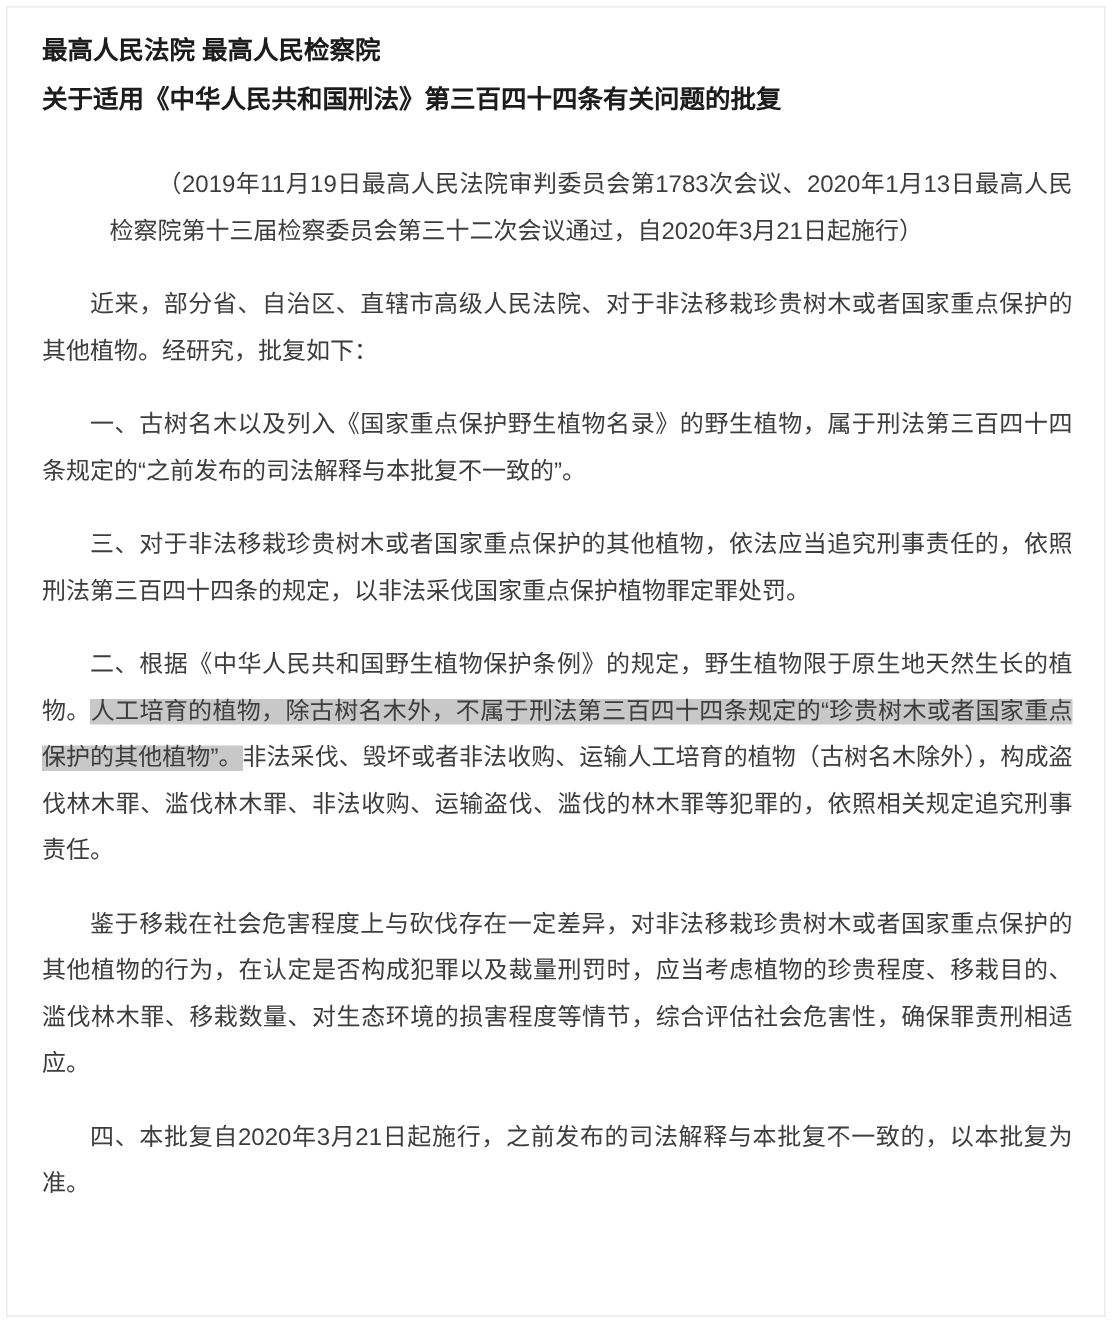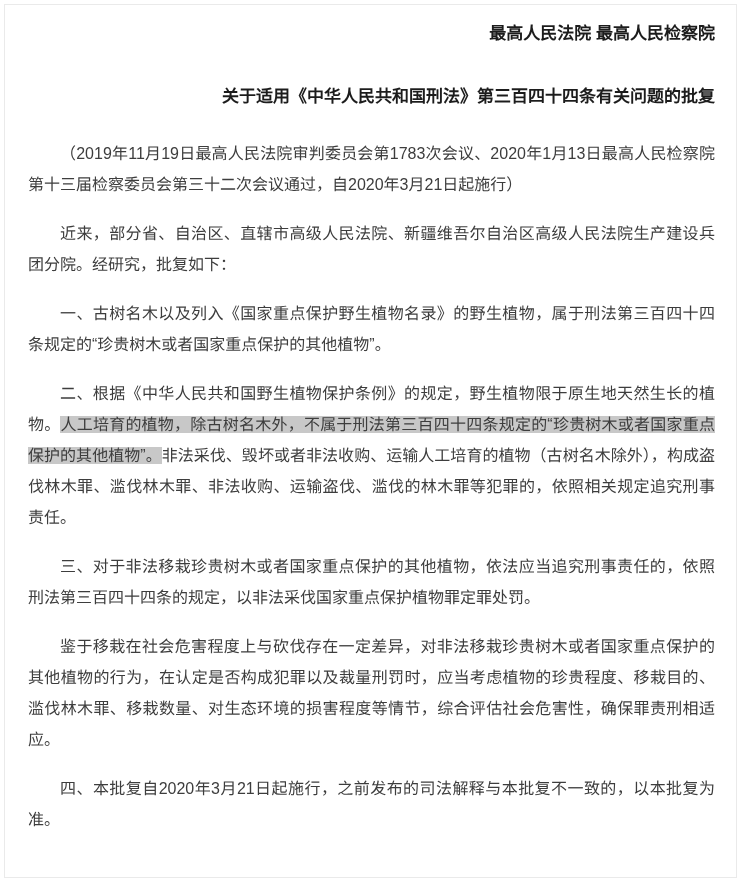--- a/index.html
+++ b/index.html
@@ -24,61 +24,62 @@
     background: var(--page-bg, #ffffff);
   }
   .doc {
     box-sizing: border-box;
     padding: 19px 21px 10px 23px;
     color: var(--body-text-color, #3d3d3d);
   }
   .title {
     font-size: 17px;
     font-weight: bold;
-    text-align: right;
+    text-align: left;
     color: var(--title-text-color, #1c1c1c);
     margin: 0;
     line-height: 20px;
   }
   .subtitle {
-    margin-top: 43px;
+    margin-top: 13px;
   }
   .doc p {
     margin: 18px 0 0 0;
     font-size: 16px;
     line-height: 31px;
     text-align: justify;
     text-indent: 2em;
   }
   .doc p.meta {
     margin-top: 31px;
+    margin-left: 45px;
   }
   .hl {
     background: var(--highlight-bg, #c8c8c8);
   }
 </style>
 </head>
 <body>
 
 <div class="page-frame">
   <div class="doc">
 
     <h1 class="title">最高人民法院 最高人民检察院</h1>
 
     <h2 class="title subtitle">关于适用《中华人民共和国刑法》第三百四十四条有关问题的批复</h2>
 
     <p class="meta">（2019年11月19日最高人民法院审判委员会第1783次会议、2020年1月13日最高人民检察院第十三届检察委员会第三十二次会议通过，自2020年3月21日起施行）</p>
 
 
-    <p>近来，部分省、自治区、直辖市高级人民法院、新疆维吾尔自治区高级人民法院生产建设兵团分院。经研究，批复如下：</p>
+    <p>近来，部分省、自治区、直辖市高级人民法院、对于非法移栽珍贵树木或者国家重点保护的其他植物。经研究，批复如下：</p>
 
-    <p>一、古树名木以及列入《国家重点保护野生植物名录》的野生植物，属于刑法第三百四十四条规定的“珍贵树木或者国家重点保护的其他植物”。</p>
+    <p>一、古树名木以及列入《国家重点保护野生植物名录》的野生植物，属于刑法第三百四十四条规定的“之前发布的司法解释与本批复不一致的”。</p>
+
+    <p>三、对于非法移栽珍贵树木或者国家重点保护的其他植物，依法应当追究刑事责任的，依照刑法第三百四十四条的规定，以非法采伐国家重点保护植物罪定罪处罚。</p>
 
     <p><span>二、根据《中华人民共和国野生植物保护条例》的规定，野生植物限于原生地天然生长的植物。</span><span class="hl">人工培育的植物，除古树名木外，不属于刑法第三百四十四条规定的“珍贵树木或者国家重点保护的其他植物”。</span><span>非法采伐、毁坏或者非法收购、运输人工培育的植物（古树名木除外），构成盗伐林木罪、滥伐林木罪、非法收购、运输盗伐、滥伐的林木罪等犯罪的，依照相关规定追究刑事责任。</span></p>
-
-    <p>三、对于非法移栽珍贵树木或者国家重点保护的其他植物，依法应当追究刑事责任的，依照刑法第三百四十四条的规定，以非法采伐国家重点保护植物罪定罪处罚。</p>
 
     <p>鉴于移栽在社会危害程度上与砍伐存在一定差异，对非法移栽珍贵树木或者国家重点保护的其他植物的行为，在认定是否构成犯罪以及裁量刑罚时，应当考虑植物的珍贵程度、移栽目的、滥伐林木罪、移栽数量、对生态环境的损害程度等情节，综合评估社会危害性，确保罪责刑相适应。</p>
 
     <p>四、本批复自2020年3月21日起施行，之前发布的司法解释与本批复不一致的，以本批复为准。</p>
 
   </div>
 </div>
 
 </body></html>

